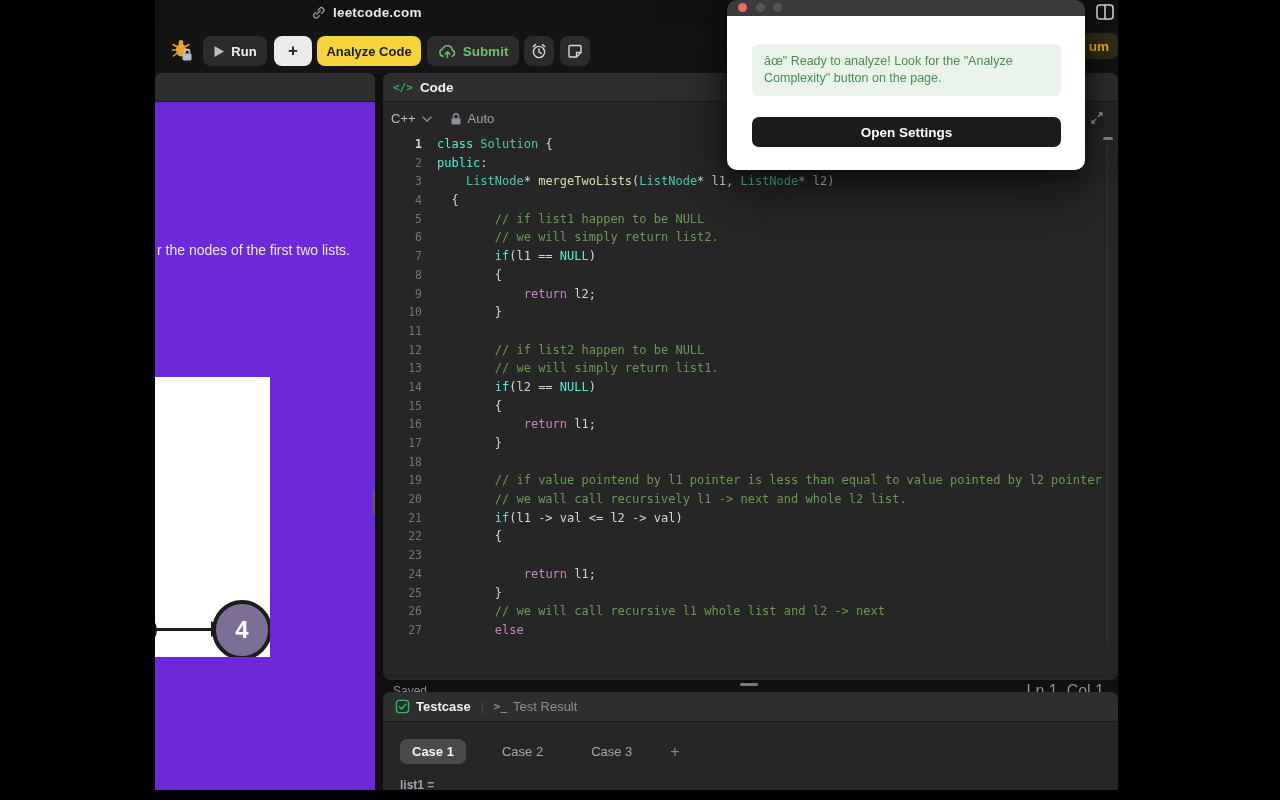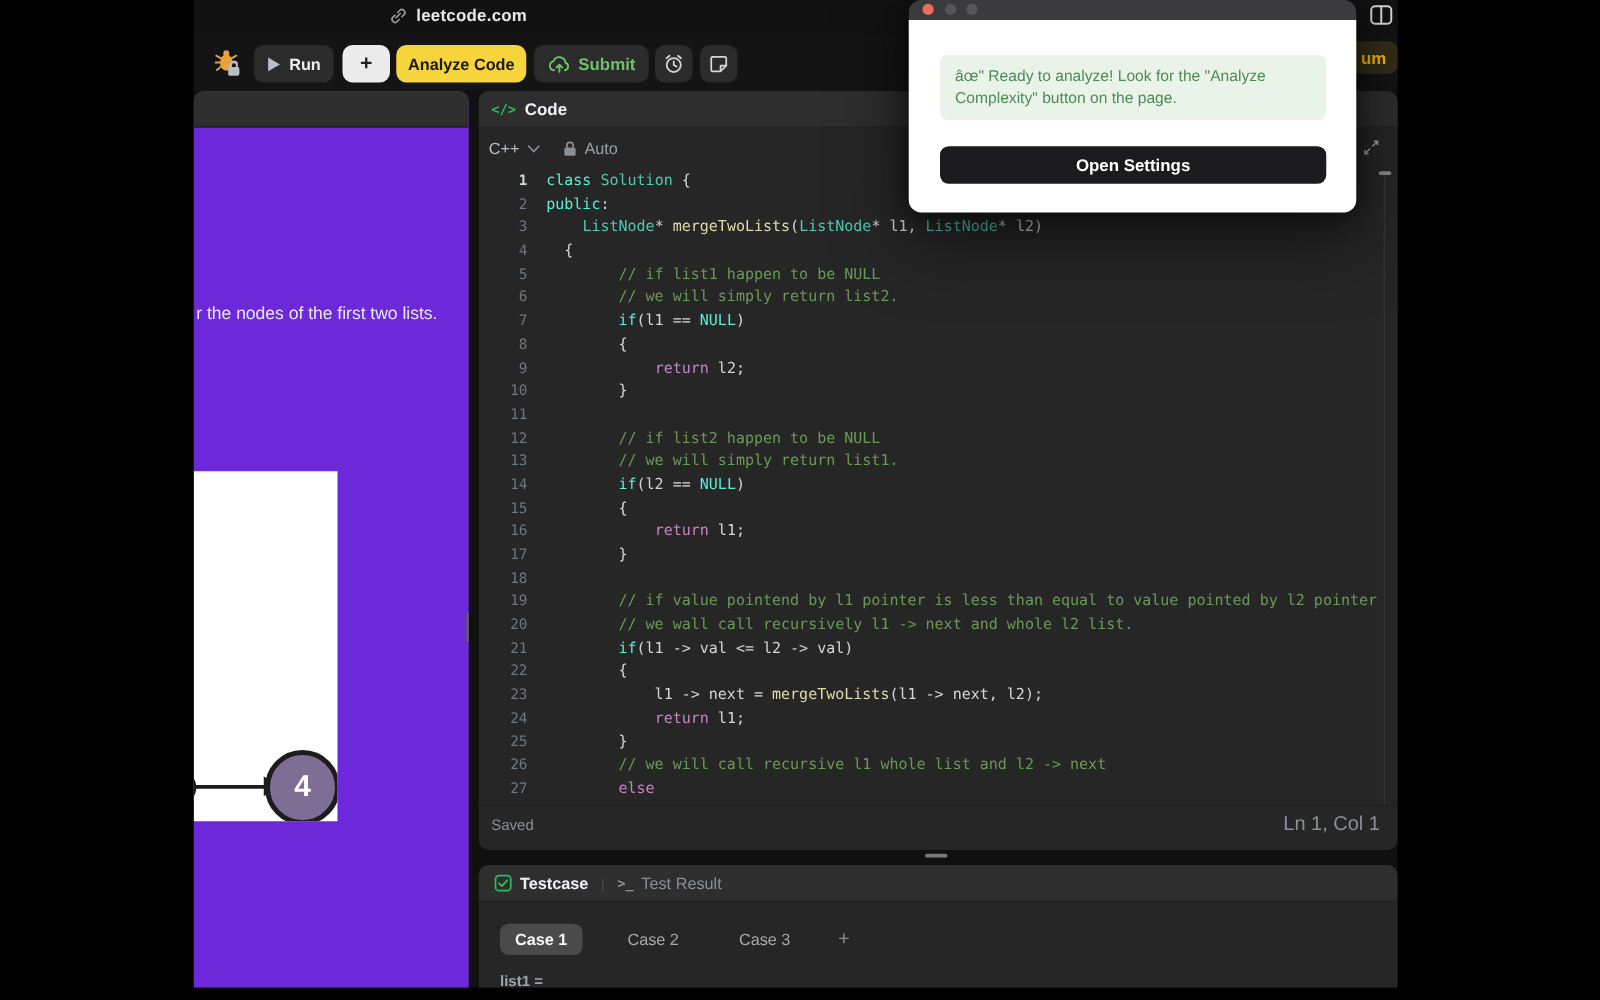--- a/index.html
+++ b/index.html
@@ -78,21 +78,21 @@
   .tk-ty { color:#4ec9b0; }
   .tk-fn { color:#dcdcaa; }
   .tk-c  { color:#6a9955; }
   .tk-kw { color:#c586c0; }
   .tk-p  { color:#d6d6d6; }
 
   #editor-scroll-track { left:724px; top:67px; width:1px; height:505px; background:#353535; }
   #editor-scroll-thumb { left:720px; top:64px; width:10px; height:3px; background:#8a8a8a;
                          border-radius:2px; }
 
-  #editor-status { left:0; top:571px; width:735px; height:30px; border-top:1px solid #1f1f1f;
+  #editor-status { left:0; top:602px; width:735px; height:30px; border-top:1px solid #1f1f1f;
                    display:flex; align-items:center; justify-content:space-between;
                    padding:0 14px 0 10px; border-radius:0 0 8px 8px; }
   #status-saved { color:#8a8f98; font-size:12px; }
   #status-cursor { color:#8a8f98; font-size:16px; }
 
   #drag-handle { left:585px; top:683px; width:18px; height:3px; background:#7a7a7a;
                  border-radius:2px; cursor:row-resize; }
 
   
   #testcase-panel { left:228px; top:692px; width:735px; height:98px; background:#262626;
@@ -260,21 +260,21 @@
           <div class="code-line"><span class="gutter">13</span><span class="code-text"><span class="tk-c">        // we will simply return list1.</span></span></div>
           <div class="code-line"><span class="gutter">14</span><span class="code-text"><span class="tk-p">        </span><span class="tk-k">if</span><span class="tk-p">(l2 == </span><span class="tk-k">NULL</span><span class="tk-p">)</span></span></div>
           <div class="code-line"><span class="gutter">15</span><span class="code-text"><span class="tk-p">        {</span></span></div>
           <div class="code-line"><span class="gutter">16</span><span class="code-text"><span class="tk-p">            </span><span class="tk-kw">return</span><span class="tk-p"> l1;</span></span></div>
           <div class="code-line"><span class="gutter">17</span><span class="code-text"><span class="tk-p">        }</span></span></div>
           <div class="code-line"><span class="gutter">18</span><span class="code-text"></span></div>
           <div class="code-line"><span class="gutter">19</span><span class="code-text"><span class="tk-c">        // if value pointend by l1 pointer is less than equal to value pointed by l2 pointer</span></span></div>
           <div class="code-line"><span class="gutter">20</span><span class="code-text"><span class="tk-c">        // we wall call recursively l1 -&gt; next and whole l2 list.</span></span></div>
           <div class="code-line"><span class="gutter">21</span><span class="code-text"><span class="tk-p">        </span><span class="tk-k">if</span><span class="tk-p">(l1 -&gt; val &lt;= l2 -&gt; val)</span></span></div>
           <div class="code-line"><span class="gutter">22</span><span class="code-text"><span class="tk-p">        {</span></span></div>
-          <div class="code-line"><span class="gutter">23</span><span class="code-text"><span class="tk-p">            l1 -&gt; next = </span><span class="tk-fn">mergeTwoLists</span><span class="tk-p">(l1 -&gt; next, l2);</span></span></div>
+          <div class="code-line"><span class="gutter">23</span></div>
           <div class="code-line"><span class="gutter">24</span><span class="code-text"><span class="tk-p">            </span><span class="tk-kw">return</span><span class="tk-p"> l1;</span></span></div>
           <div class="code-line"><span class="gutter">25</span><span class="code-text"><span class="tk-p">        }</span></span></div>
           <div class="code-line"><span class="gutter">26</span><span class="code-text"><span class="tk-c">        // we will call recursive l1 whole list and l2 -&gt; next</span></span></div>
           <div class="code-line"><span class="gutter">27</span><span class="code-text"><span class="tk-p">        </span><span class="tk-kw">else</span></span></div>
         </div>
 
       <div id="editor-scroll-track" class="abs"></div>
       <div id="editor-scroll-thumb" class="abs"></div>
 
       <div id="editor-status" class="abs">

